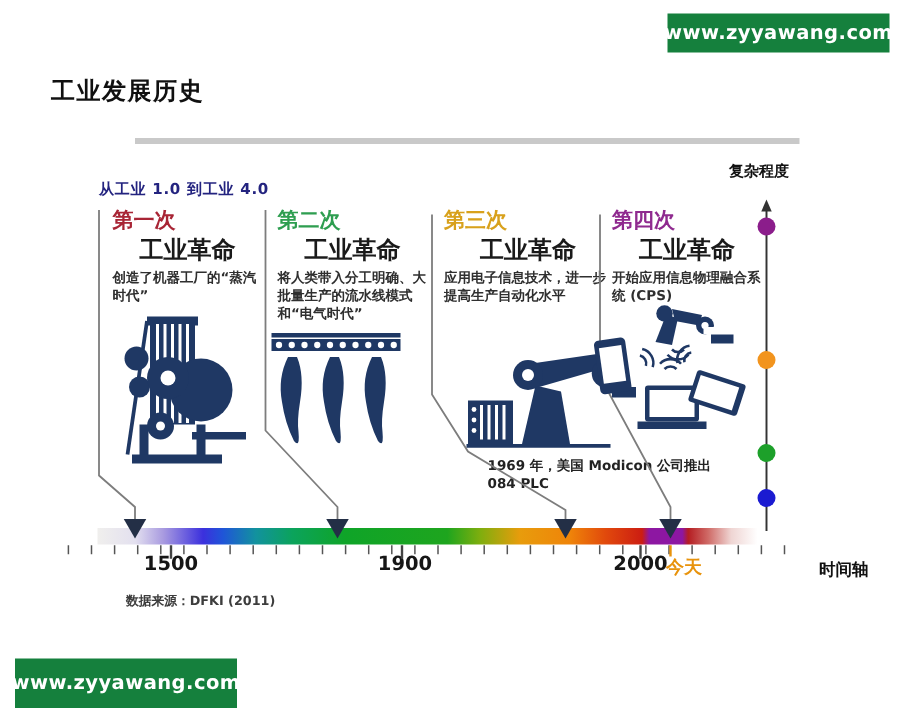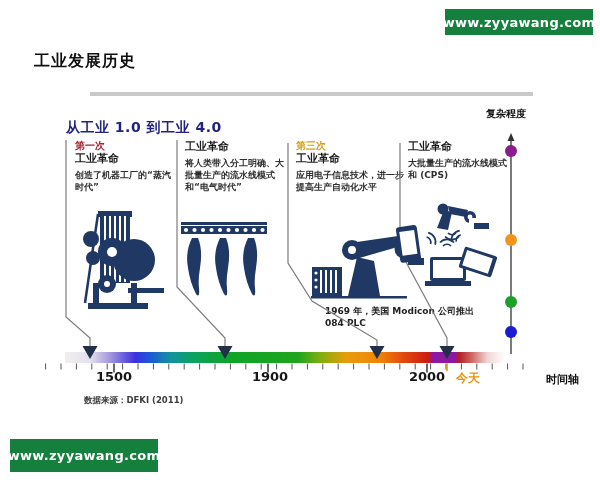--- a/index.html
+++ b/index.html
@@ -5,34 +5,34 @@
   html,body{margin:0;padding:0;}
   body{font-family:"DejaVu Sans","Liberation Sans",sans-serif;}
   .canvas{position:relative;width:600px;height:480px;background:#ffffff;overflow:hidden;}
   .abs{position:absolute;}
   .wm-box{background:#15803d;display:flex;align-items:center;justify-content:center;}
   .wm-text{color:#ffffff;font-weight:bold;font-size:13px;letter-spacing:.3px;}
   .slide-title{font-size:16px;font-weight:bold;color:#101010;letter-spacing:1px;}
   .divider{display:flex;}
   .divider .red{height:4px;}
   .divider .grey{height:4px;background:#c9c9c9;flex:1;}
-  .subtitle{font-size:14px;font-weight:bold;color:#23237f;letter-spacing:.5px;}
+  .subtitle{font-size:10px;font-weight:bold;color:#23237f;letter-spacing:.5px;}
   .era{display:flex;flex-direction:column;}
-  .ordinal{font-size:10px;font-weight:bold;line-height:1.2;}
-  .era-title{font-size:11px;font-weight:bold;color:#1a1a1a;line-height:1.2;margin-bottom:4px;}
+  .ordinal{font-size:14px;font-weight:bold;line-height:1.2;font-family:Liberation Mono, monospace;}
+  .era-title{font-size:16px;font-weight:bold;color:#1a1a1a;line-height:1.2;margin-bottom:4px;text-align:center;}
   .desc{font-size:9px;font-weight:bold;color:#2f2f2f;line-height:1.35;}
   .event{font-size:9px;font-weight:bold;color:#222;line-height:1.35;}
   .bar{background:linear-gradient(to right,
       #f0efed 0%, #e3e0ef 5.7%, #a89ae0 10%, #3b30dd 16%, #1f55d8 19%,
       #12929e 24%, #0ba35c 29.5%, #0fa428 37.5%, #1ea51e 53%, #7fae0e 58%,
       #e89c0c 64%, #ef8409 71.6%, #e1490c 77%, #cc1d12 82.5%,
       #8d17a2 83.6%, #8d17a2 88.6%, #b51d22 89.5%, #cf6a66 92.5%,
       #efd5d3 96%, #ffffff 100%);}
   .year{font-size:13px;font-weight:bold;color:#161616;text-align:center;}
-  .today{font-size:12px;font-weight:bold;margin-left:12px;}
+  .today{font-size:12px;font-weight:bold;}
   .axis-label{font-size:11px;font-weight:bold;color:#111;padding-left:48px;}
   .cx-label{font-size:10px;font-weight:bold;color:#111;}
   .source{font-size:8.5px;font-weight:bold;color:#3d3d3d;padding-left:20px;}
   svg.overlay{position:absolute;left:0;top:0;pointer-events:none;}
 </style>
 </head>
 <body>
 
 <div class="canvas">
 
@@ -50,31 +50,33 @@
   <div class="abs subtitle" style="left:66px;top:119px;">从工业 1.0 到工业 4.0</div>
 
   <div class="abs cx-label" style="left:486px;top:107px;">复杂程度</div>
 
   <div class="abs era" style="left:75px;top:140px;width:100px;">
     <div class="ordinal" style="color: rgb(168, 37, 53);">第一次</div>
     <div class="era-title">工业革命</div>
     <div class="desc">创造了机器工厂的“蒸汽时代”</div>
   </div>
   <div class="abs era" style="left:185px;top:140px;width:100px;">
+    <div class="ordinal" style="color: rgb(46, 158, 80);">第二次</div>
     <div class="era-title">工业革命</div>
     <div class="desc">将人类带入分工明确、大批量生产的流水线模式和“电气时代”</div>
   </div>
   <div class="abs era" style="left:296px;top:140px;width:112px;">
     <div class="ordinal" style="color: rgb(216, 161, 28);">第三次</div>
     <div class="era-title">工业革命</div>
     <div class="desc">应用电子信息技术，进一步提高生产自动化水平</div>
   </div>
   <div class="abs era" style="left:408px;top:140px;width:100px;">
-    <div class="era-title">工业革命</div>
-    <div class="desc">大批量生产的流水线模式和 (CPS)</div>
+    <div class="ordinal" style="color: rgb(143, 42, 143);">第四次</div>
+    <div class="era-title">工业革命</div>
+    <div class="desc">开始应用信息物理融合系统 (CPS)</div>
   </div>
 
   <div class="abs event" style="left:325px;top:305px;width:152px;">1969 年，美国 Modicon 公司推出 084 PLC</div>
 
   <div class="abs bar" style="left:65px;top:352px;width:440px;height:11px;"></div>
 
   <div class="abs year" style="left:94px;top:369px;width:40px;">1500</div>
   <div class="abs year" style="left:250px;top:369px;width:40px;">1900</div>
   <div class="abs year" style="left:407px;top:369px;width:40px;">2000</div>
   <div class="abs today" style="left: 444px; top: 370px; color: rgb(232, 147, 12);">今天</div>

